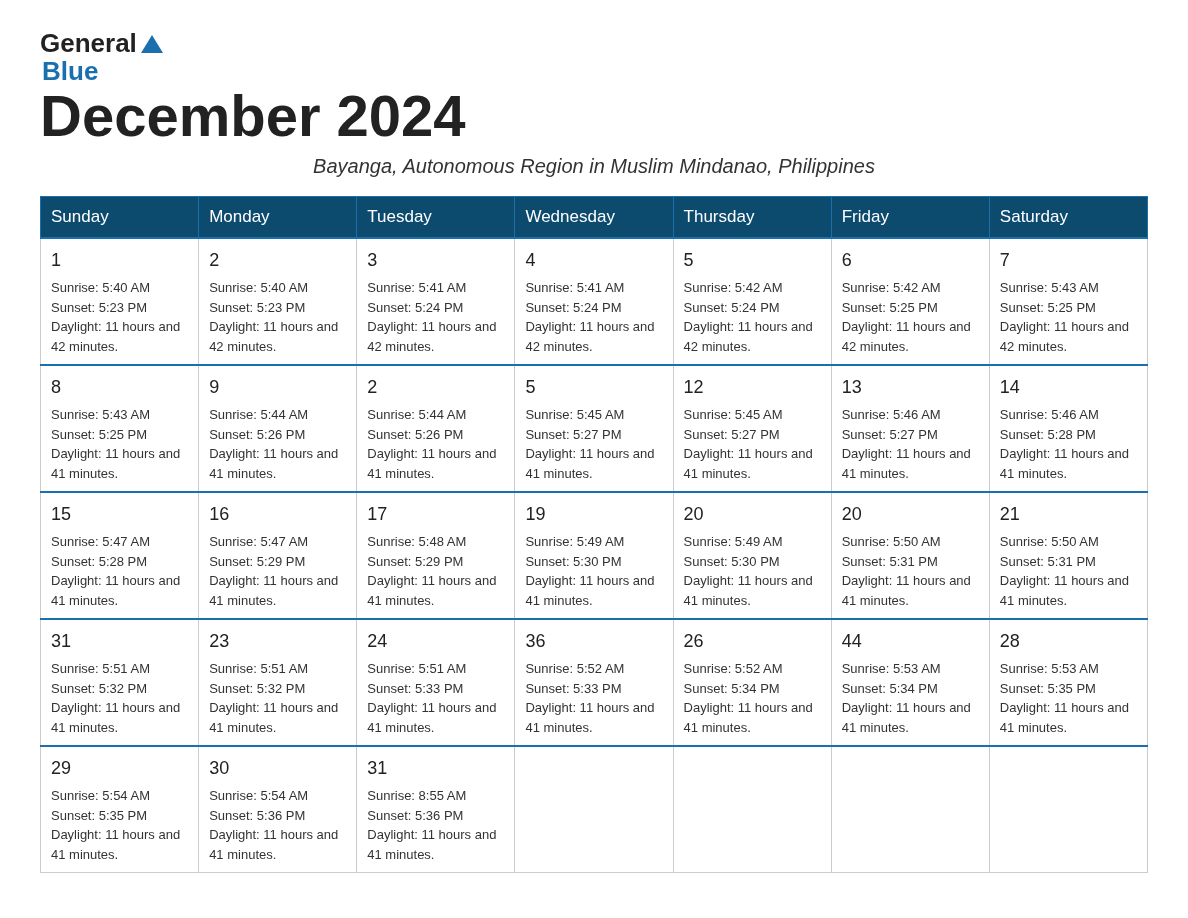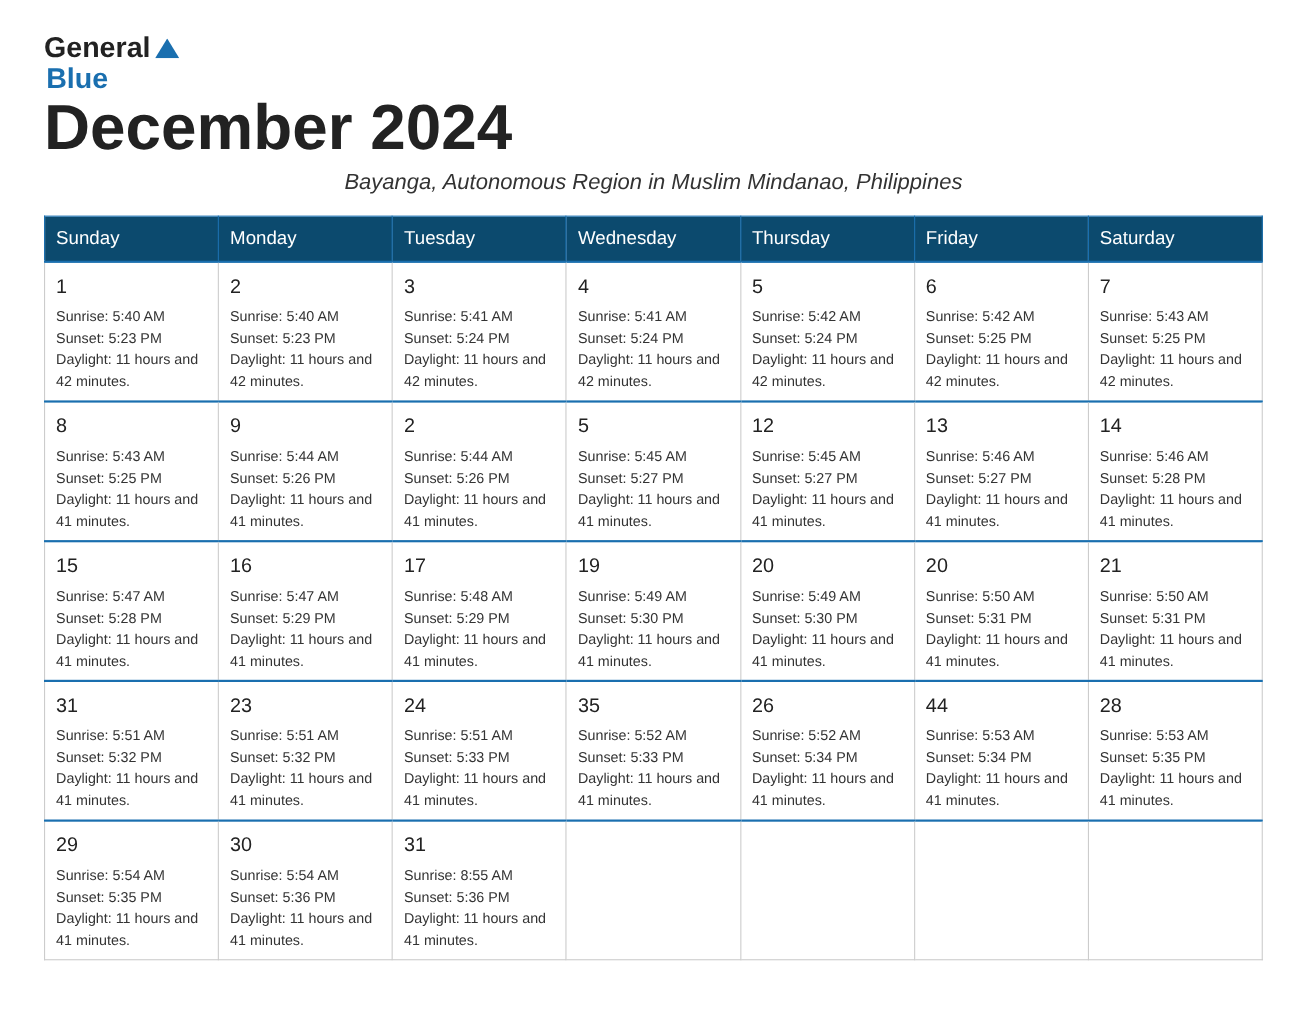--- a/index.html
+++ b/index.html
@@ -270,21 +270,21 @@
         <span class="day-info">Sunset: 5:32 PM</span><br>
         <span class="day-info">Daylight: 11 hours and 41 minutes.</span>
       </td>
         <td>
         <span class="day-number">24</span>
         <span class="day-info">Sunrise: 5:51 AM</span><br>
         <span class="day-info">Sunset: 5:33 PM</span><br>
         <span class="day-info">Daylight: 11 hours and 41 minutes.</span>
       </td>
         <td>
-        <span class="day-number">35</span>
+        <span class="day-number">36</span>
         <span class="day-info">Sunrise: 5:52 AM</span><br>
         <span class="day-info">Sunset: 5:33 PM</span><br>
         <span class="day-info">Daylight: 11 hours and 41 minutes.</span>
       </td>
         <td>
         <span class="day-number">26</span>
         <span class="day-info">Sunrise: 5:52 AM</span><br>
         <span class="day-info">Sunset: 5:34 PM</span><br>
         <span class="day-info">Daylight: 11 hours and 41 minutes.</span>
       </td>

